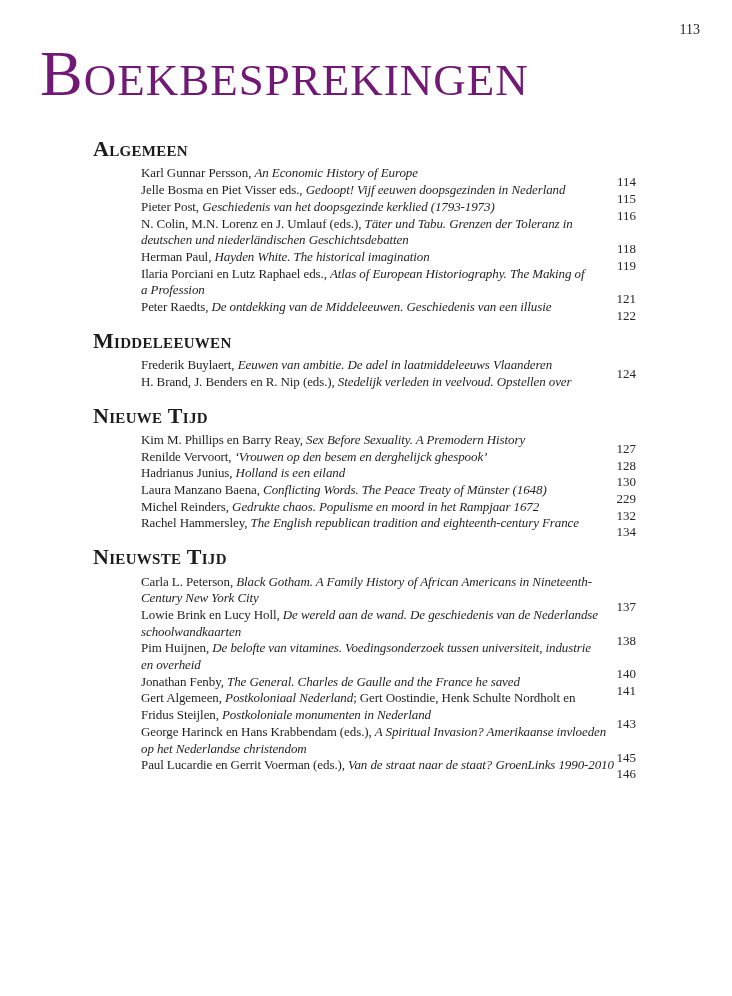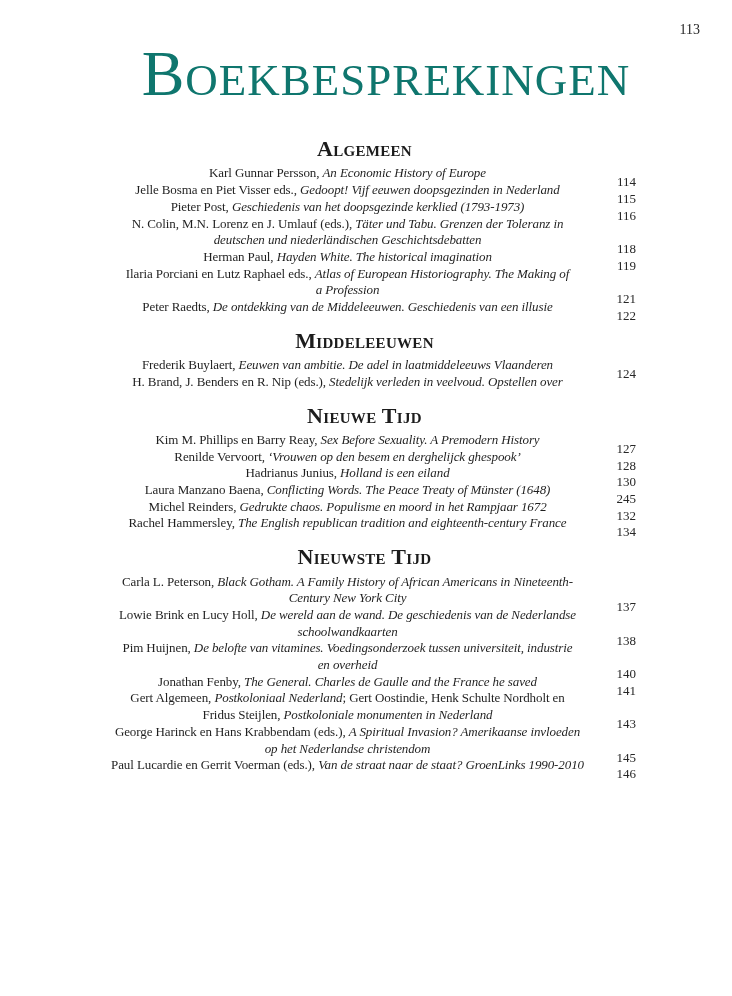--- a/index.html
+++ b/index.html
@@ -8,21 +8,20 @@
     background: #ffffff;
   }
   .page {
     position: relative;
     width: 732px;
     height: 996px;
     background: #ffffff;
     overflow: hidden;
     font-family: "Liberation Serif", "DejaVu Serif", serif;
     color: #1f1f1f;
-    text-align: center;
   }
   .page-num {
     position: absolute;
     top: 22px;
     right: 32px;
     font-size: 14px;
     color: #262626;
   }
   .title {
     margin: 42px 0 0 40px;
@@ -48,56 +47,57 @@
   .sec-heading.first {
     margin-top: 30px;
   }
   .row {
     position: relative;
     font-size: 13px;
     line-height: 16.7px;
     letter-spacing: -0.1px;
     white-space: nowrap;
     padding-right: 34px;
+    margin-left: 48px;
   }
   .row .txt { display: inline; }
   .row .it { font-style: italic; }
   .row .pg {
     position: absolute;
     right: 0;
     top: 9px;
     letter-spacing: 0;
     color: #262626;
   }
 </style>
 </head>
 <body>
 
 <div class="page" style="background: rgb(255, 255, 255); color: rgb(31, 31, 31);">
   <div class="page-num">113</div>
-  <h1 class="title" style="color: #0f766e;">Boekbesprekingen</h1>
+  <h1 class="title" style="color: #701a75;">Boekbesprekingen</h1>
   <div class="toc">
       <h2 class="sec-heading first">Algemeen</h2>
       <div class="row"><span class="txt"><span>Karl Gunnar Persson, </span><span class="it">An Economic History of Europe</span></span><span class="pg">114</span></div>
       <div class="row"><span class="txt"><span>Jelle Bosma en Piet Visser eds., </span><span class="it">Gedoopt! Vijf eeuwen doopsgezinden in Nederland</span></span><span class="pg">115</span></div>
       <div class="row"><span class="txt"><span>Pieter Post, </span><span class="it">Geschiedenis van het doopsgezinde kerklied (1793-1973)</span></span><span class="pg">116</span></div>
       <div class="row"><span class="txt"><span>N. Colin, M.N. Lorenz en J. Umlauf (eds.), </span><span class="it">Täter und Tabu. Grenzen der Toleranz in</span></span></div>
       <div class="row"><span class="txt"><span class="it">deutschen und niederländischen Geschichtsdebatten</span></span><span class="pg">118</span></div>
       <div class="row"><span class="txt"><span>Herman Paul, </span><span class="it">Hayden White. The historical imagination</span></span><span class="pg">119</span></div>
       <div class="row"><span class="txt"><span>Ilaria Porciani en Lutz Raphael eds., </span><span class="it">Atlas of European Historiography. The Making of</span></span></div>
       <div class="row"><span class="txt"><span class="it">a Profession</span></span><span class="pg">121</span></div>
       <div class="row"><span class="txt"><span>Peter Raedts, </span><span class="it">De ontdekking van de Middeleeuwen. Geschiedenis van een illusie</span></span><span class="pg">122</span></div>
       <h2 class="sec-heading">Middeleeuwen</h2>
       <div class="row"><span class="txt"><span>Frederik Buylaert, </span><span class="it">Eeuwen van ambitie. De adel in laatmiddeleeuws Vlaanderen</span></span><span class="pg">124</span></div>
       <div class="row"><span class="txt"><span>H. Brand, J. Benders en R. Nip (eds.), </span><span class="it">Stedelijk verleden in veelvoud. Opstellen over</span></span></div>
       <h2 class="sec-heading">Nieuwe Tijd</h2>
       <div class="row"><span class="txt"><span>Kim M. Phillips en Barry Reay, </span><span class="it">Sex Before Sexuality. A Premodern History</span></span><span class="pg">127</span></div>
       <div class="row"><span class="txt"><span>Renilde Vervoort, </span><span class="it">‘Vrouwen op den besem en derghelijck ghespook’</span></span><span class="pg">128</span></div>
       <div class="row"><span class="txt"><span>Hadrianus Junius, </span><span class="it">Holland is een eiland</span></span><span class="pg">130</span></div>
-      <div class="row"><span class="txt"><span>Laura Manzano Baena, </span><span class="it">Conflicting Words. The Peace Treaty of Münster (1648)</span></span><span class="pg">245</span></div>
+      <div class="row"><span class="txt"><span>Laura Manzano Baena, </span><span class="it">Conflicting Words. The Peace Treaty of Münster (1648)</span></span><span class="pg">229</span></div>
       <div class="row"><span class="txt"><span>Michel Reinders, </span><span class="it">Gedrukte chaos. Populisme en moord in het Rampjaar 1672</span></span><span class="pg">132</span></div>
       <div class="row"><span class="txt"><span>Rachel Hammersley, </span><span class="it">The English republican tradition and eighteenth-century France</span></span><span class="pg">134</span></div>
       <h2 class="sec-heading">Nieuwste Tijd</h2>
       <div class="row"><span class="txt"><span>Carla L. Peterson, </span><span class="it">Black Gotham. A Family History of African Americans in Nineteenth-</span></span></div>
       <div class="row"><span class="txt"><span class="it">Century New York City</span></span><span class="pg">137</span></div>
       <div class="row"><span class="txt"><span>Lowie Brink en Lucy Holl, </span><span class="it">De wereld aan de wand. De geschiedenis van de Nederlandse</span></span></div>
       <div class="row"><span class="txt"><span class="it">schoolwandkaarten</span></span><span class="pg">138</span></div>
       <div class="row"><span class="txt"><span>Pim Huijnen, </span><span class="it">De belofte van vitamines. Voedingsonderzoek tussen universiteit, industrie</span></span></div>
       <div class="row"><span class="txt"><span class="it">en overheid</span></span><span class="pg">140</span></div>
       <div class="row"><span class="txt"><span>Jonathan Fenby, </span><span class="it">The General. Charles de Gaulle and the France he saved</span></span><span class="pg">141</span></div>

